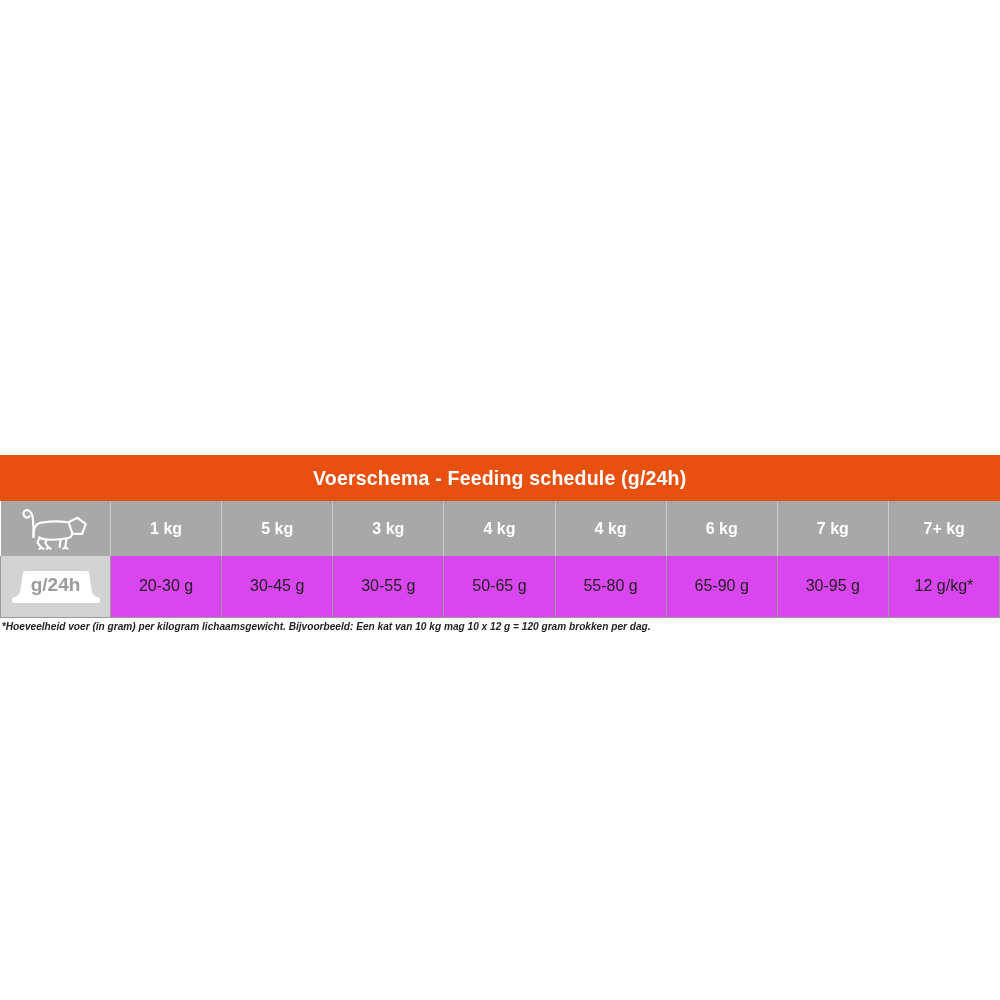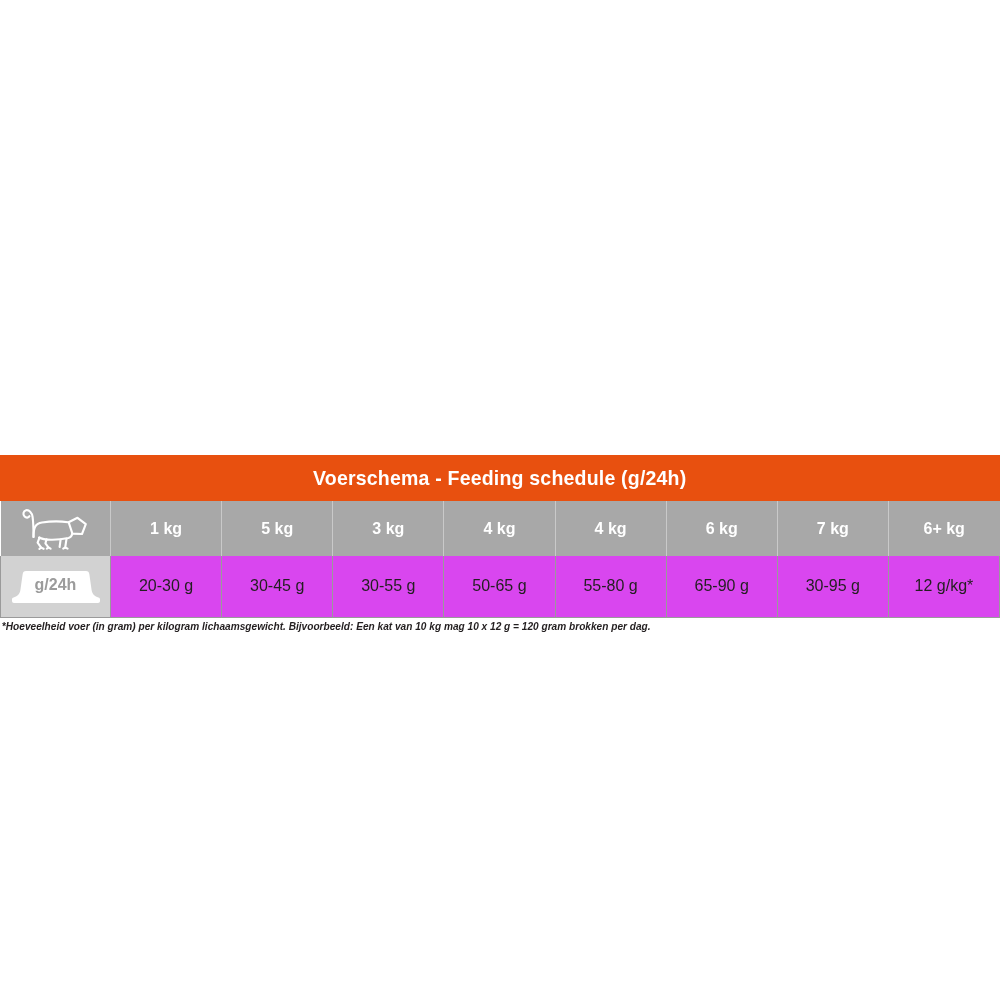--- a/index.html
+++ b/index.html
@@ -115,21 +115,21 @@
     position: absolute;
     inset: 0;
   }
   .bowl .bowl-label {
     position: absolute;
     inset: 0;
     display: flex;
     align-items: center;
     justify-content: center;
     color: #9b9b9b;
-    font-size: 16px;
+    font-size: 19px;
     font-weight: bold;
     padding-bottom: 3px;
     box-sizing: border-box;
   }
 
   
   .footnote {
     margin-top: 2px;
     padding-left: 2px;
     font-family: "Liberation Sans Narrow", "Liberation Sans", sans-serif;
@@ -179,21 +179,21 @@
             </svg>
           </div>
         </th>
         <th>1 kg</th>
         <th>5 kg</th>
         <th>3 kg</th>
         <th>4 kg</th>
         <th>4 kg</th>
         <th>6 kg</th>
         <th>7 kg</th>
-        <th>6+ kg</th>
+        <th>7+ kg</th>
       </tr>
     </thead>
     <tbody>
       <tr class="data-row">
         <td class="unit-cell">
           <div class="bowl">
             <svg class="bowl-shape" viewBox="0 0 88 34" preserveAspectRatio="none">
               <path d="M14 2 H74 C76 2 77 3 77.4 5.4 L79.6 21 C80.2 25 83 27.6 86.4 28.4
                        C87.6 28.7 88 29.4 88 30.4 V32 C88 33.2 87.2 34 86 34 H2
                        C0.8 34 0 33.2 0 32 V30.4 C0 29.4 0.4 28.7 1.6 28.4

